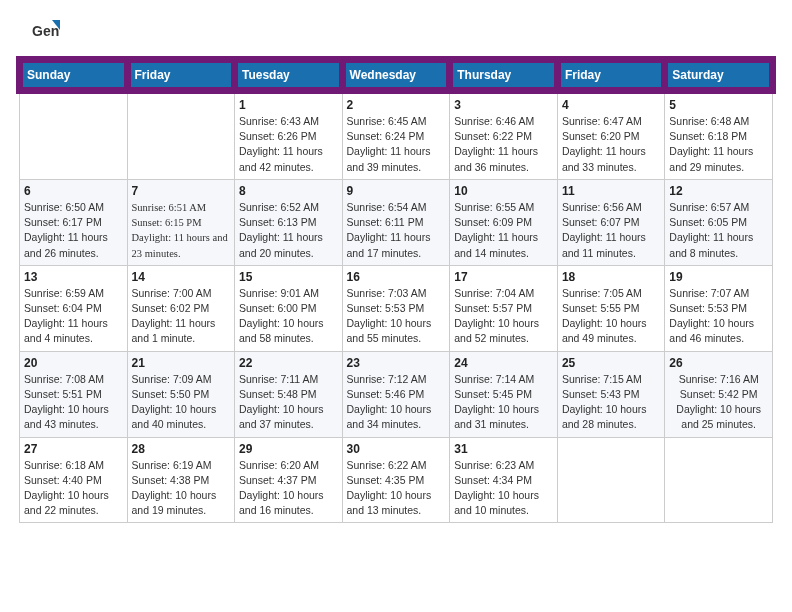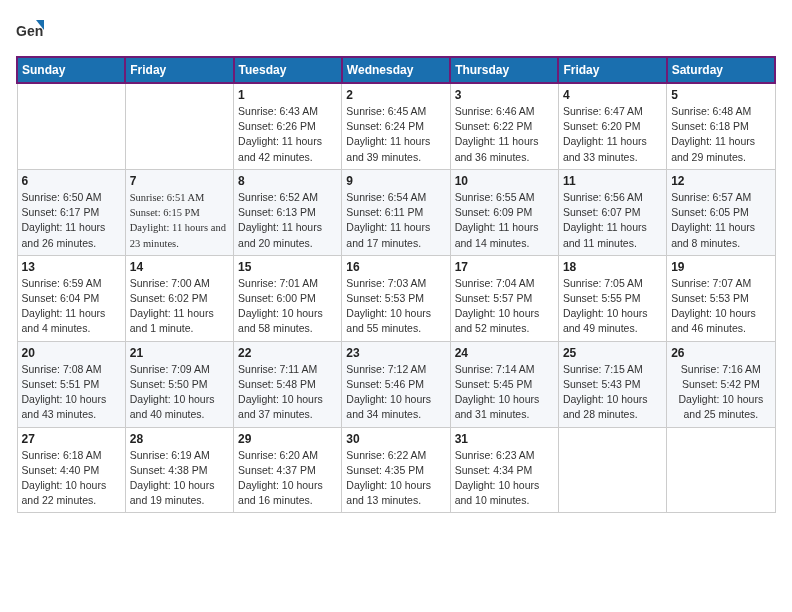--- a/index.html
+++ b/index.html
@@ -13,20 +13,21 @@
     .header {
       display: flex;
       justify-content: space-between;
       align-items: flex-start;
       margin-bottom: 12px;
     }
     .logo {
       display: flex;
       align-items: flex-start;
       gap: 4px;
+      margin-left: 16px;
     }
     .logo-text-general {
       font-size: 18px;
       font-weight: bold;
       color: #333;
     }
     .logo-text-blue {
       font-size: 18px;
       font-weight: bold;
       color: #1a6faf;
@@ -54,21 +55,21 @@
       border-collapse: collapse;
       font-size: 11px;
     }
     .calendar th {
       background-color: #1a6faf;
       color: #fff;
       padding: 5px 4px;
       text-align: left;
       font-size: 12px;
       font-weight: bold;
-      border: 2px solid #701a75;
+      border: 7px solid #701a75;
     }
     .calendar td {
       border: 1px solid #ccc;
       vertical-align: top;
       padding: 4px;
       width: 108px;
       min-height: 80px;
       background: #fff;
     }
     .calendar tr:nth-child(even) td {
@@ -211,21 +212,21 @@
 Daylight: 11 hours and 4 minutes.</div>
         </td>
         <td>
           <span class="day-number">14</span>
           <div class="day-detail" style="white-space: pre-line;">Sunrise: 7:00 AM
 Sunset: 6:02 PM
 Daylight: 11 hours and 1 minute.</div>
         </td>
         <td>
           <span class="day-number">15</span>
-          <div class="day-detail" style="white-space: pre-line;">Sunrise: 7:01 AM
+          <div class="day-detail" style="white-space: pre-line;">Sunrise: 9:01 AM
 Sunset: 6:00 PM
 Daylight: 10 hours and 58 minutes.</div>
         </td>
         <td>
           <span class="day-number">16</span>
           <div class="day-detail" style="white-space: pre-line;">Sunrise: 7:03 AM
 Sunset: 5:53 PM
 Daylight: 10 hours and 55 minutes.</div>
         </td>
         <td>

